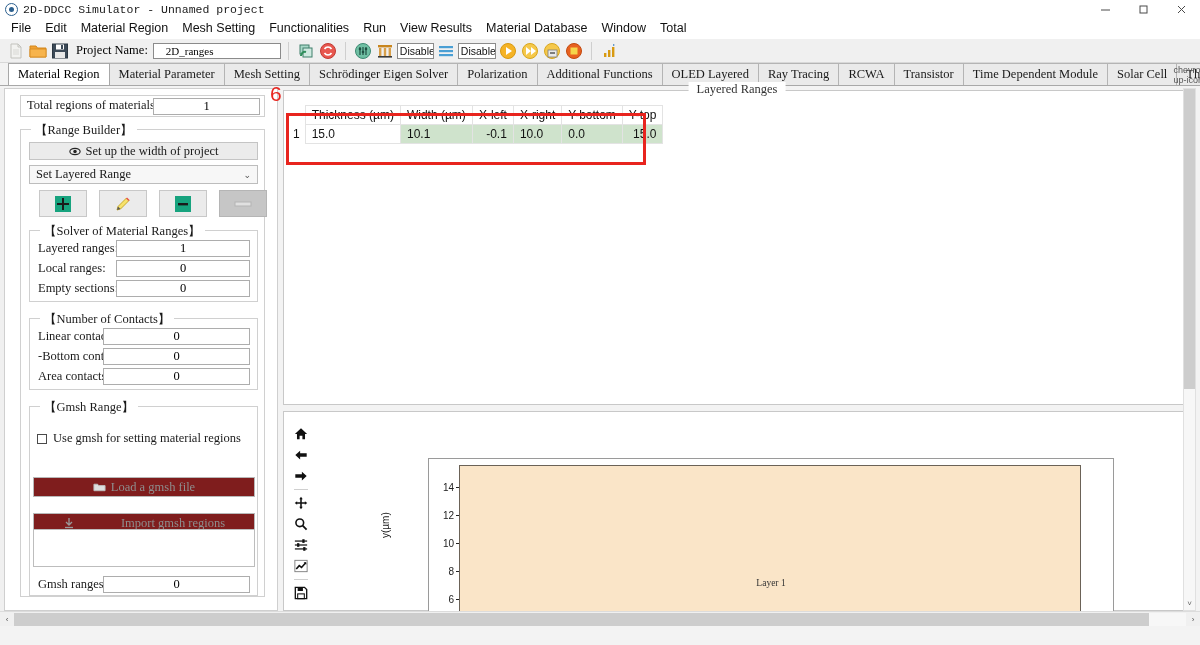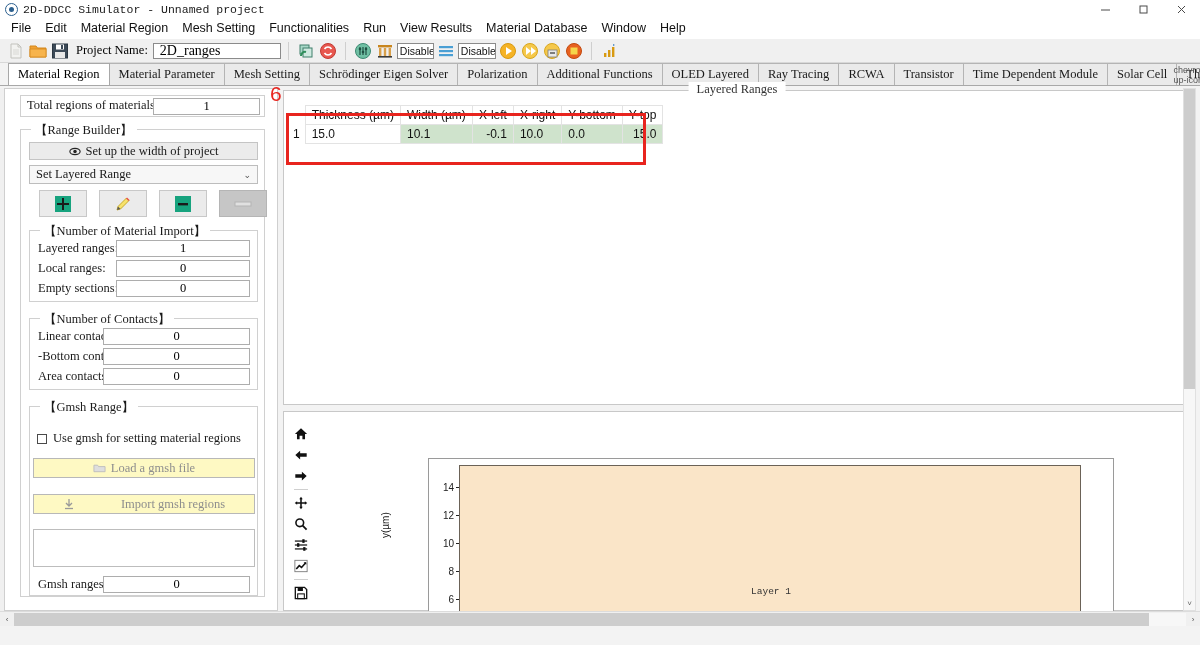--- a/index.html
+++ b/index.html
@@ -50,21 +50,21 @@
   .toolbar {
     position:absolute; left:0; top:39px; width:1200px; height:24px;
     background:#f0f0f0; border-bottom:1px solid #d8d8d8;
     display:flex; align-items:center; padding-left:6px; gap:2px;
   }
   .tb-sep { width:1px; height:18px; background:#cfcfcf; margin:0 5px; flex:none; }
   .tb-ico { width:20px; height:20px; flex:none; position:relative; }
   .tb-label { font-family:"Liberation Serif", serif; font-size:12.5px; margin:0 3px 0 4px; white-space:nowrap;}
   .proj-input {
     width:128px; height:16px; background:#fff; border:1px solid #8b8b8b;
-    font-family:"Liberation Serif", serif; font-size:14px; padding:0 6px; line-height:14px;
+    font-family:"Liberation Serif", serif; font-size:11px; padding:0 12px; line-height:14px;
     color:#000;
   }
   .dis-box {
     height:16px; background:#fff; border:1px solid #8b8b8b; padding:0 2px;
     font-family:"Liberation Sans", sans-serif; font-size:10.5px; line-height:14px;
     overflow:hidden; white-space:nowrap; color:#111;
   }
   .dis1 { width:37px; }
   .dis2 { width:38px; }
 
@@ -109,21 +109,21 @@
   .field {
     background:#fff; border:1px solid #adadad; height:17px; line-height:15px;
     text-align:center; font-family:"Liberation Serif", serif; font-size:12.5px; color:#000;
   }
   .btn-wide {
     background:#ebebeb; border:1px solid #c4c4c4; height:18px;
     display:flex; align-items:center; justify-content:center; gap:5px;
     font-family:"Liberation Serif", serif; font-size:12.5px; color:#1a1a1a;
     cursor:default;
   }
-  .btn-wide.disabled { background:#fef9c3; color:#8e8e8e; border-color:#b8b8b8; }
+  .btn-wide.disabled { background:#7f1d1d; color:#8e8e8e; border-color:#b8b8b8;margin-top:19px; }
   .combo {
     background:#f7f7f7; border:1px solid #bdbdbd; height:19px;
     display:flex; align-items:center; padding:0 6px;
     font-family:"Liberation Serif", serif; font-size:12.5px; color:#1a1a1a;
   }
   .combo .caret { margin-left:auto; font-size:9px; color:#555; font-family:"Liberation Sans",sans-serif;}
   .iconbtn {
     background:#ebebeb; border:1px solid #c8c8c8; height:27px;
     display:flex; align-items:center; justify-content:center; cursor:default;
   }
@@ -184,21 +184,21 @@
   .axes-frame {
     position:absolute; left:0; top:0; width:686px; height:162px;
     border:1px solid #9a9a9a; background:#ffffff;
   }
   .layer-rect {
     position:absolute; left:31px; top:7px; width:622px; height:158px;
     background:#fae5c8; border:1px solid #6b6257;
   }
   .layer-label {
     position:absolute; left:0; top:112px; width:622px; text-align:center;
-    font-family:Liberation Mono, monospace; font-size:9.5px; color:#333;margin-top:8px;
+    font-family:Liberation Serif, serif; font-size:9.5px; color:#333;
   }
   .ytick {
     position:absolute; right:100%; margin-right:5px;
     font-family:"Liberation Sans", sans-serif; font-size:10px; color:#222;
     white-space:nowrap; transform:translateY(-50%);
   }
   .ytickmark { position:absolute; left:-3px; width:3px; height:1px; background:#222; }
   .ylabel {
     position:absolute; left:-48px; top:80px;
     font-family:"Liberation Sans", sans-serif; font-size:10px; color:#222;
@@ -260,21 +260,21 @@
   <div class="menubar">
     <div class="menu-item">File</div>
     <div class="menu-item">Edit</div>
     <div class="menu-item">Material Region</div>
     <div class="menu-item">Mesh Setting</div>
     <div class="menu-item">Functionalities</div>
     <div class="menu-item">Run</div>
     <div class="menu-item">View Results</div>
     <div class="menu-item">Material Database</div>
     <div class="menu-item">Window</div>
-    <div class="menu-item">Help</div>
+    <div class="menu-item">Total</div>
   </div>
 
   <div class="toolbar">
     <div class="tb-ico">
       <svg width="20" height="20" viewBox="0 0 20 20">
         <path d="M5 3 h7 l3 3 v11 h-10 z" fill="#f2f2f0" stroke="#c2c2bd" stroke-width="1"></path>
         <path d="M12 3 v3 h3" fill="none" stroke="#c2c2bd" stroke-width="1"></path>
         <g stroke="#d8d8d4" stroke-width="1">
             <line x1="7" y1="9" x2="13" y2="9"></line>
             <line x1="7" y1="11" x2="13" y2="11"></line>
@@ -458,21 +458,21 @@
           <rect x="5" y="9" width="10" height="2.4" fill="#1a1a1a"></rect>
         </svg>
       </div>
       <div class="iconbtn disabled" style="position:absolute; left:198px; top:60px; width:48px;">
         <svg width="22" height="12" viewBox="0 0 22 12">
           <rect x="3" y="4" width="16" height="4" fill="#e0e0e0" stroke="#b4b4b4" stroke-width="1"></rect>
         </svg>
       </div>
 
       <div class="groupbox" style="left:8px; top:100px; width:229px; height:72px;">
-        <div class="gb-title">【Number of Material Import】</div>
+        <div class="gb-title">【Solver of Material Ranges】</div>
         <div class="row" style="left:8px; top:10px;">
           <span class="lbl">Layered ranges:</span>
         </div>
         <div class="field" style="position:absolute; left:86px; top:9px; width:134px;">1</div>
         <div class="row" style="left:8px; top:30px;justify-content:flex-end;">
           <span class="lbl">Local ranges:</span>
         </div>
         <div class="field" style="position:absolute; left:86px; top:29px; width:134px;">0</div>
         <div class="row" style="left:8px; top:50px;">
           <span class="lbl">Empty sections:</span>

